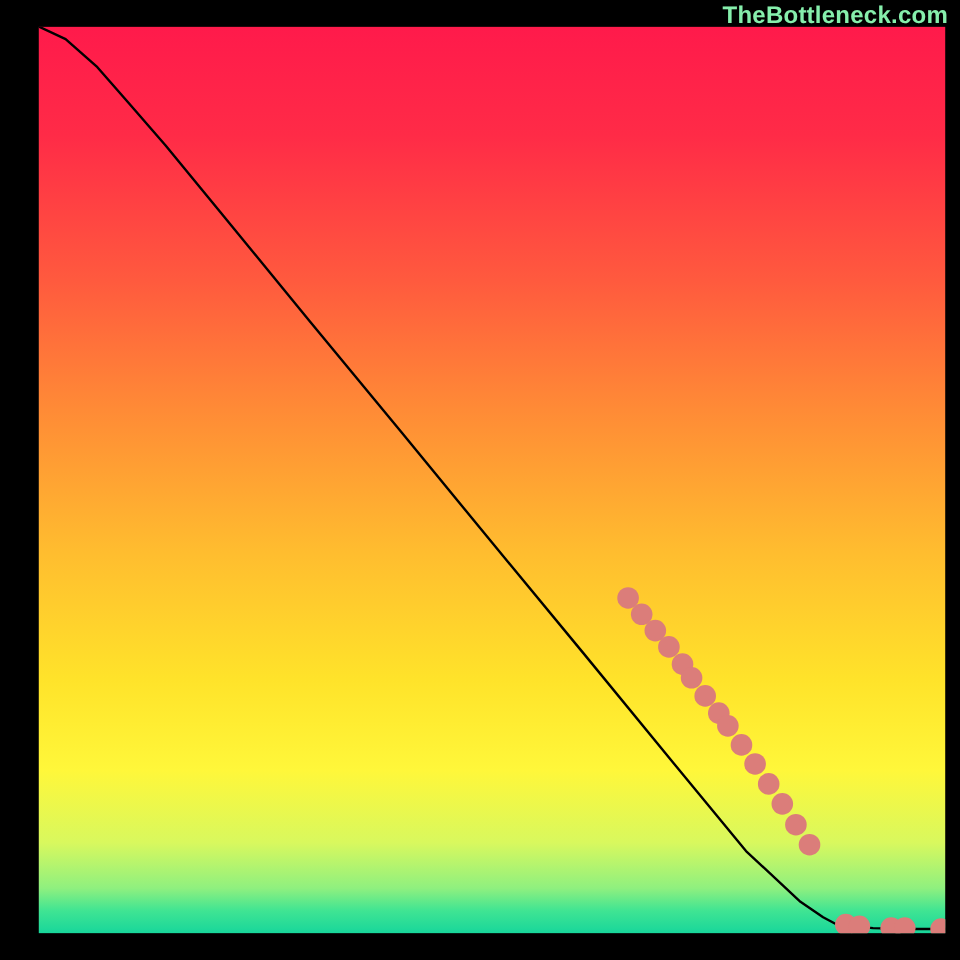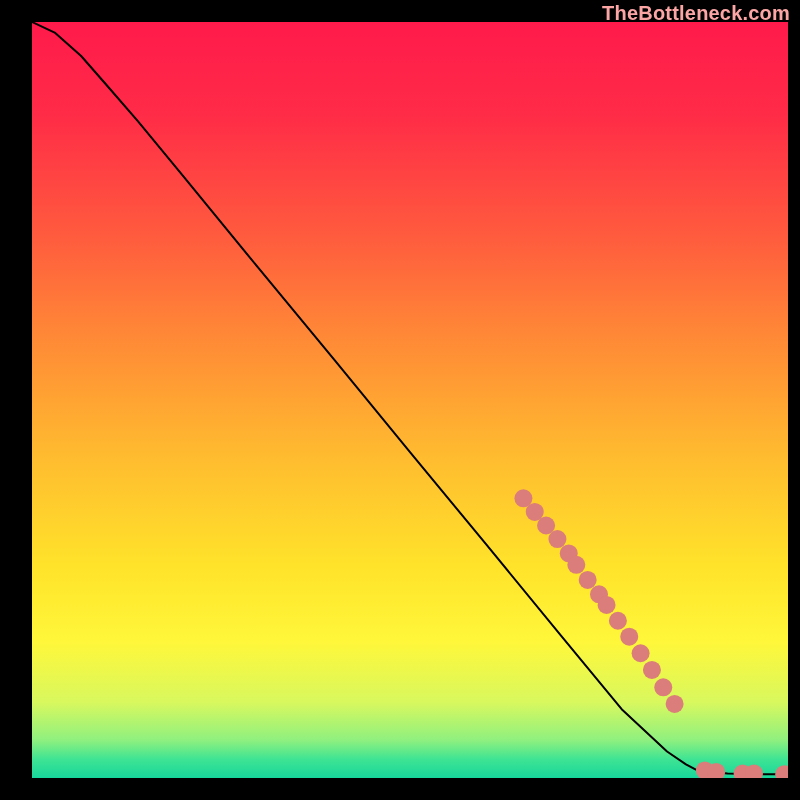--- a/index.html
+++ b/index.html
@@ -29,21 +29,21 @@
   }
   .plot-area svg {
     display: block;
     width: 756px;
     height: 756px;
   }
   .watermark {
     position: absolute;
     top: 2px;
     right: 10px;
-    color: #fca5a5;
+    color: #86efac;
     font-size: 20px;
     font-weight: 600;
     letter-spacing: 0.2px;
     user-select: none;
   }
 </style>
 </head>
 <body>
 
 <div class="frame">

